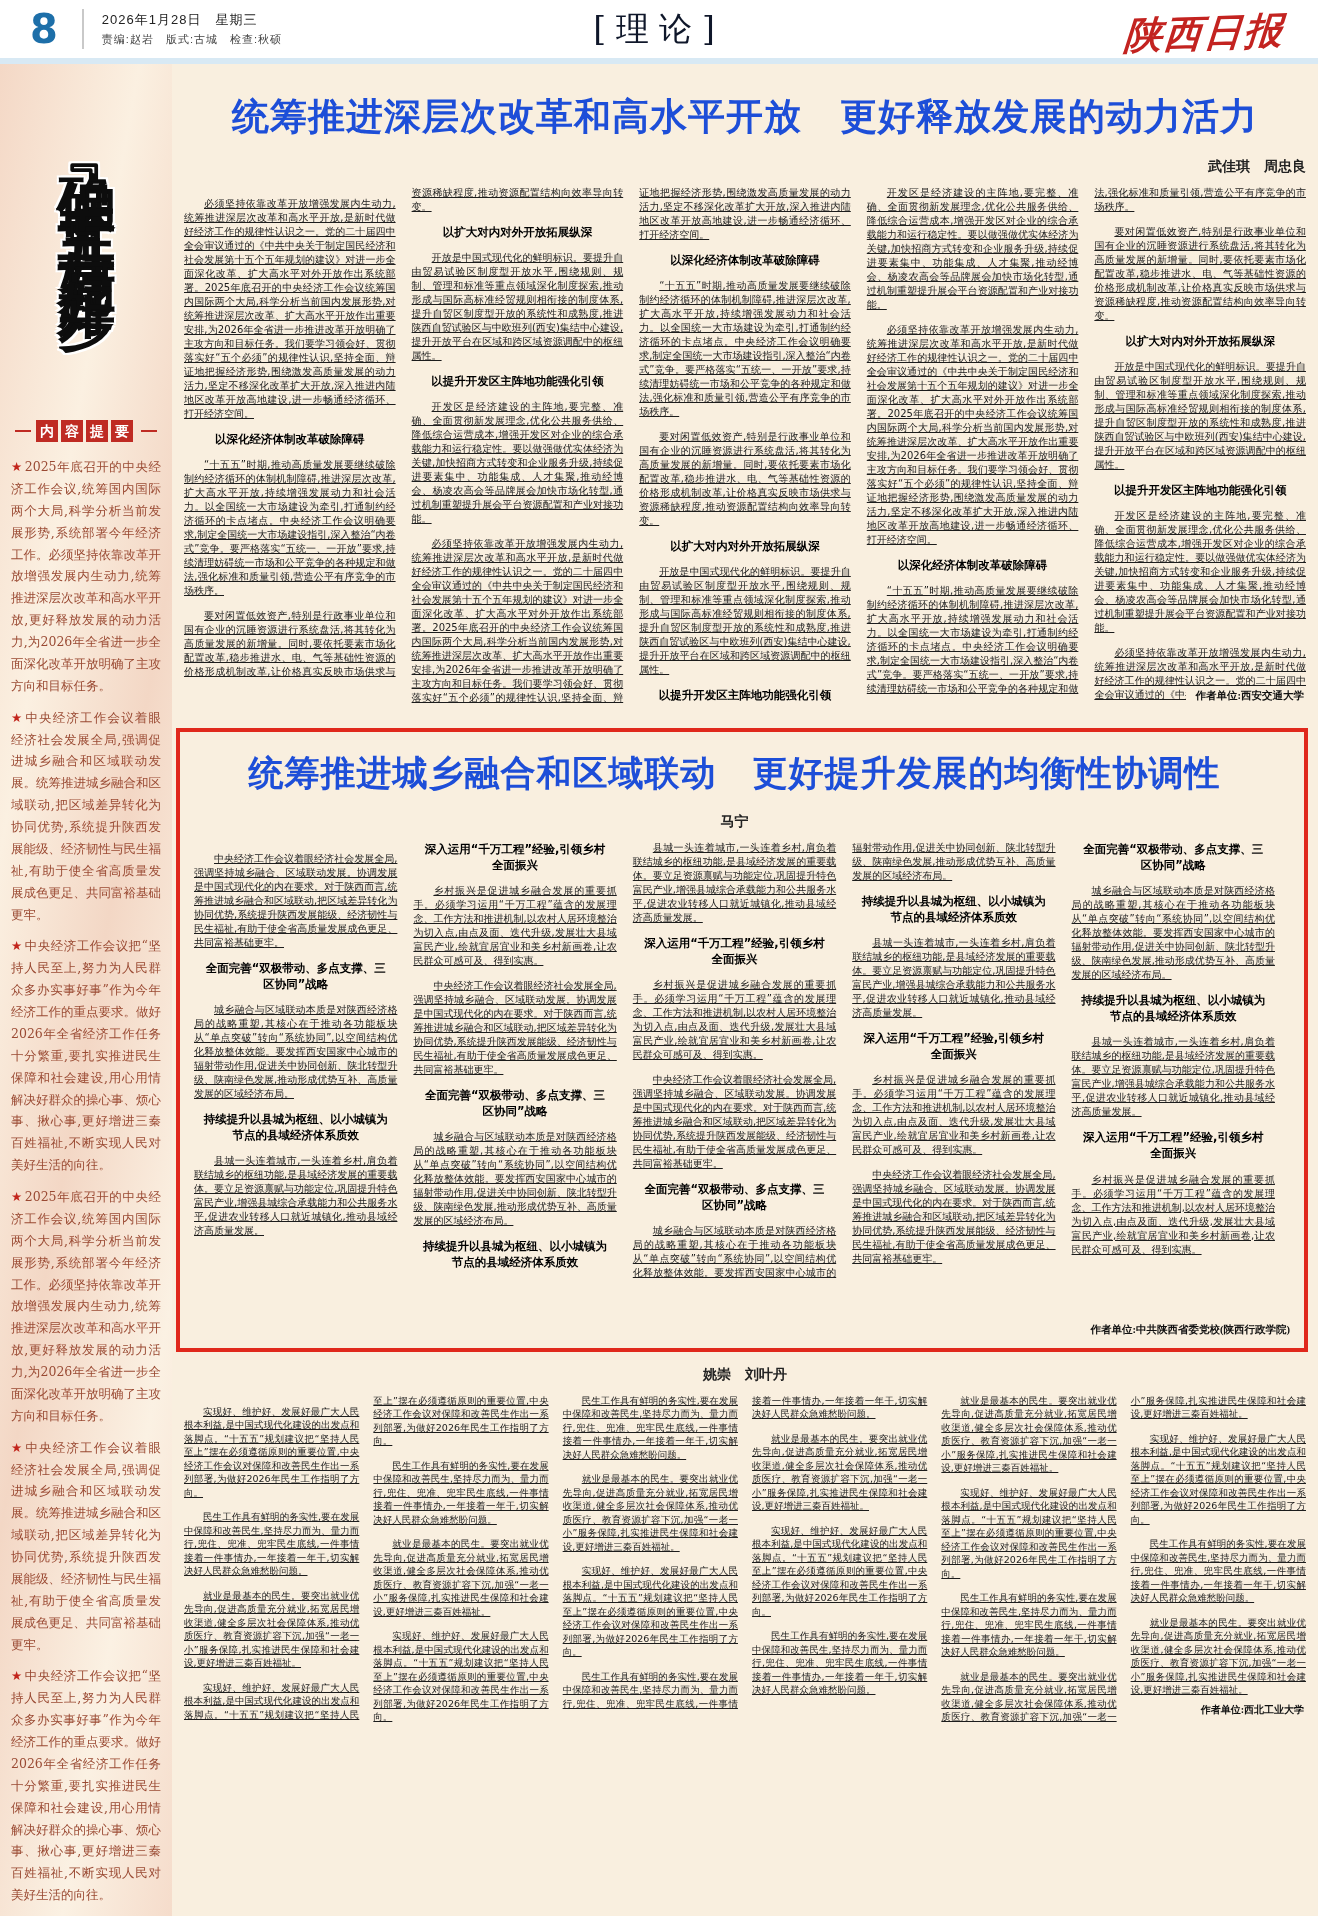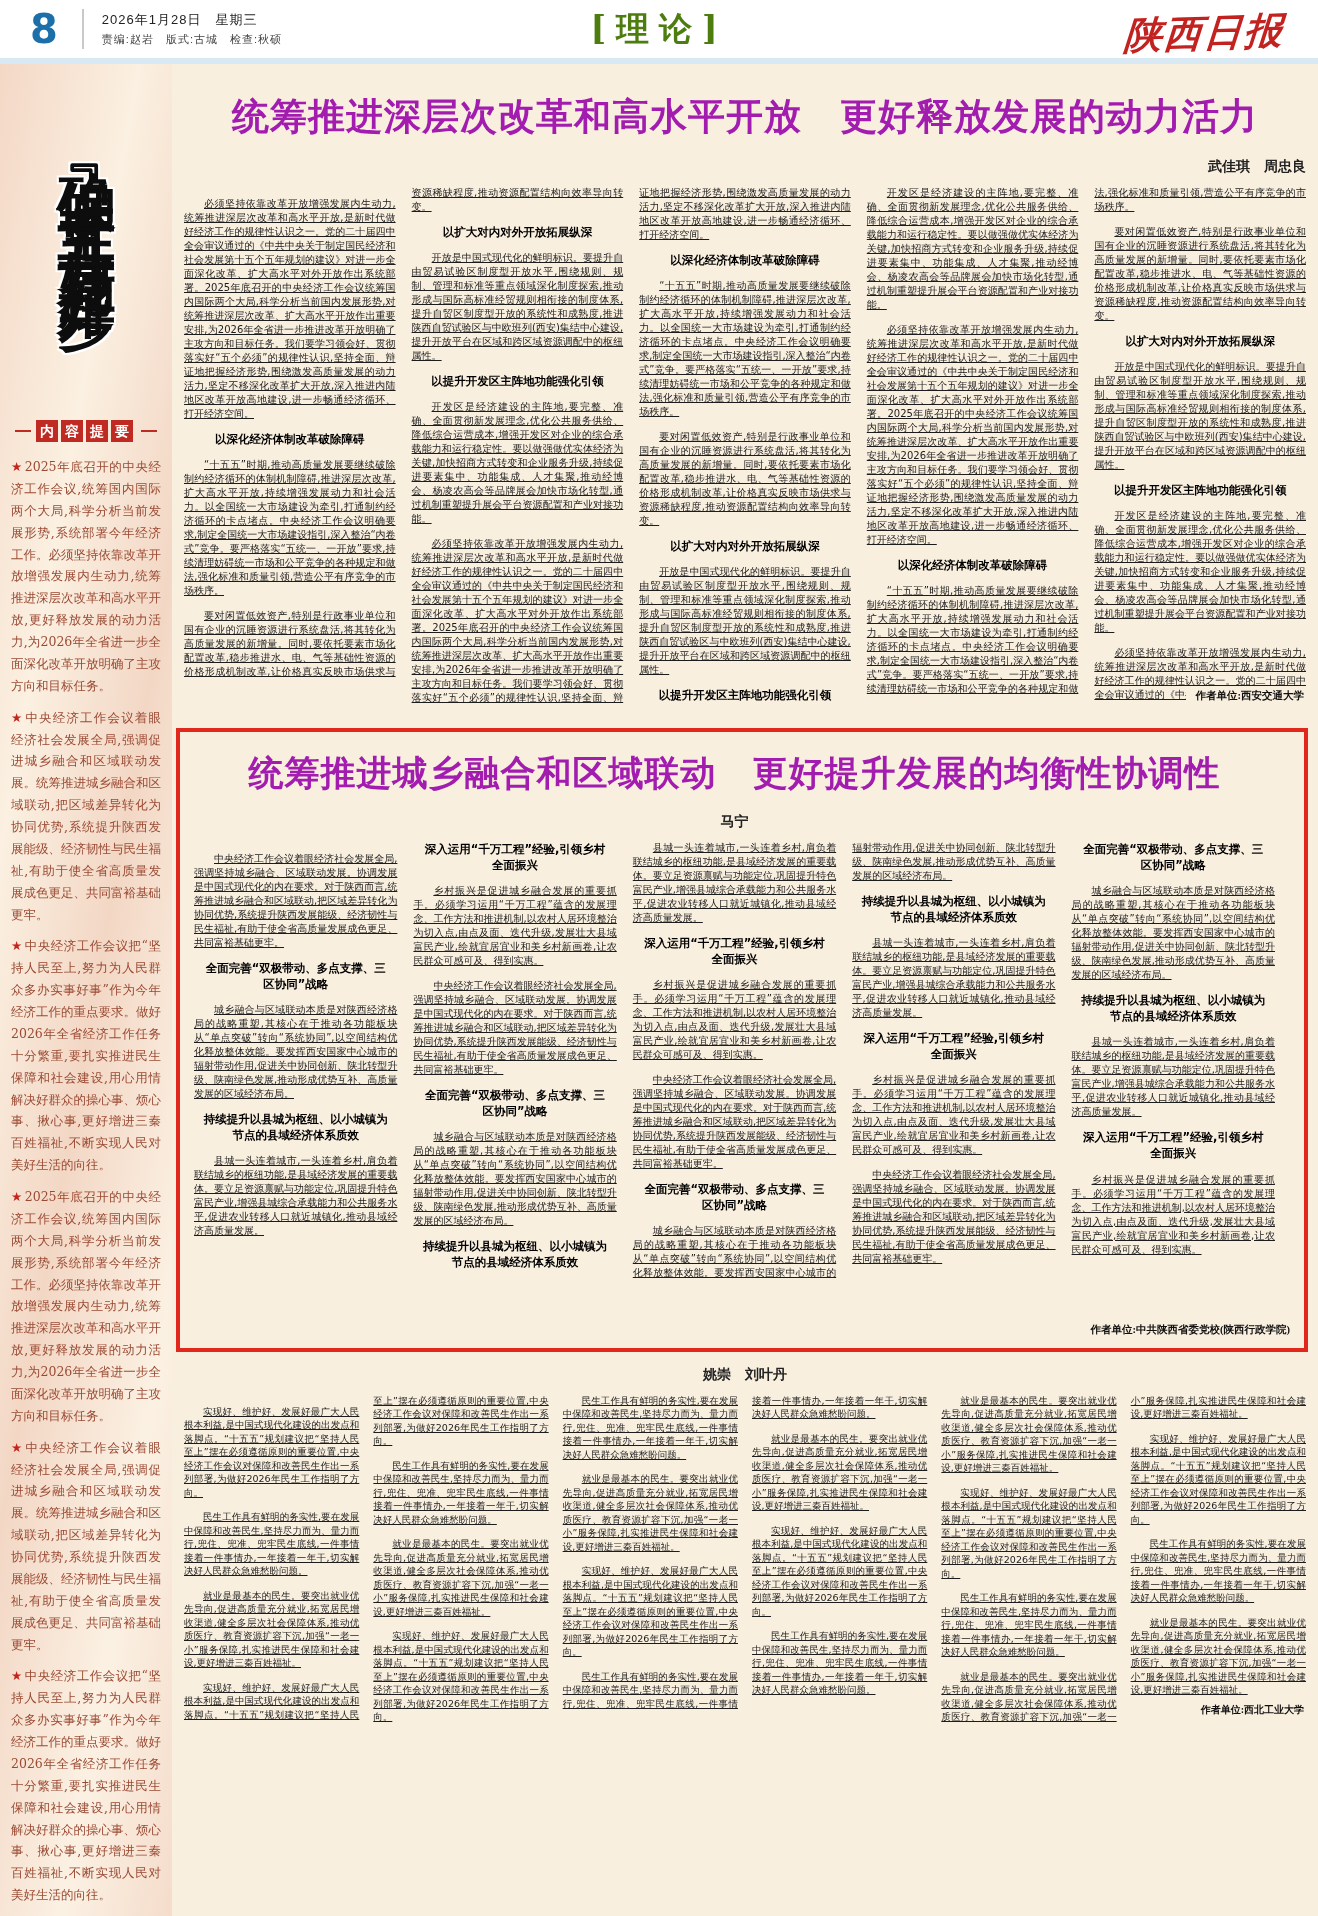--- a/index.html
+++ b/index.html
@@ -10,21 +10,21 @@
   }
   
   .header{height:58px;background:#ffffff;display:flex;align-items:center;position:relative;}
   .page-num{color:#1d6fa9;font-size:40px;font-weight:900;margin-left:30px;font-family:"DejaVu Sans",sans-serif;}
   .hdr-divider{width:2px;height:40px;background:#c9c9c9;margin:0 18px 0 24px;}
   .date-block{display:flex;flex-direction:column;gap:3px;}
   .date-line{font-size:13px;color:#222;letter-spacing:1px;}
   .staff-line{font-size:11px;color:#444;letter-spacing:1px;}
   .section-title{
     position:absolute;left:50%;top:50%;transform:translate(-50%,-50%);
-    color:#4d7c0f;font-size:33px;font-weight:700;letter-spacing:10px;
+    color:#0f172a;font-size:33px;font-weight:400;letter-spacing:10px;
     font-family:"DejaVu Serif","Liberation Serif",serif;
   }
   .masthead{
     position:absolute;right:34px;top:8px;color:#c32320;font-size:38px;font-weight:900;
     font-family:"DejaVu Serif","Liberation Serif",serif;font-style:italic;transform:skewX(-6deg) rotate(-2deg);
     letter-spacing:2px;
   }
   .blue-bar{height:6px;background:#d8e9f4;}
   
   .left-rail{
@@ -46,21 +46,21 @@
   .summary-body{
     color:#9a4a33;font-size:12.5px;line-height:1.75;text-align:justify;
     font-family:"DejaVu Serif","Liberation Serif",serif;
   }
   .summary-body p{margin:0 0 10px 0;text-indent:0;}
   .summary-body .star{color:#c2251c;margin-right:2px;}
   
   .main{position:absolute;left:172px;top:64px;width:1146px;height:1852px;padding:0;box-sizing:border-box;}
   .headline{
     text-align:center;font-family:"DejaVu Serif","Liberation Serif",serif;
-    font-weight:900;color:#a21caf;letter-spacing:1px;margin:16px;
+    font-weight:900;color:#1d4ed8;letter-spacing:1px;margin:16px;
   }
   .byline{text-align:center;font-size:14px;color:#222;font-weight:700;}
   .article-body{
     text-align:justify;color:#1c1c1c;overflow:hidden;position:relative;
     font-family:"DejaVu Sans","Liberation Sans",sans-serif;
   }
   .article-body p.para{margin:11px 0 2px 0;text-indent:2em;text-decoration:underline;}
   .article-body h3.subhead{
     text-align:center;font-size:11.5px;font-weight:900;margin:10px 6px;color:#000;text-indent:0;
     font-family:"DejaVu Sans","Liberation Sans",sans-serif;

